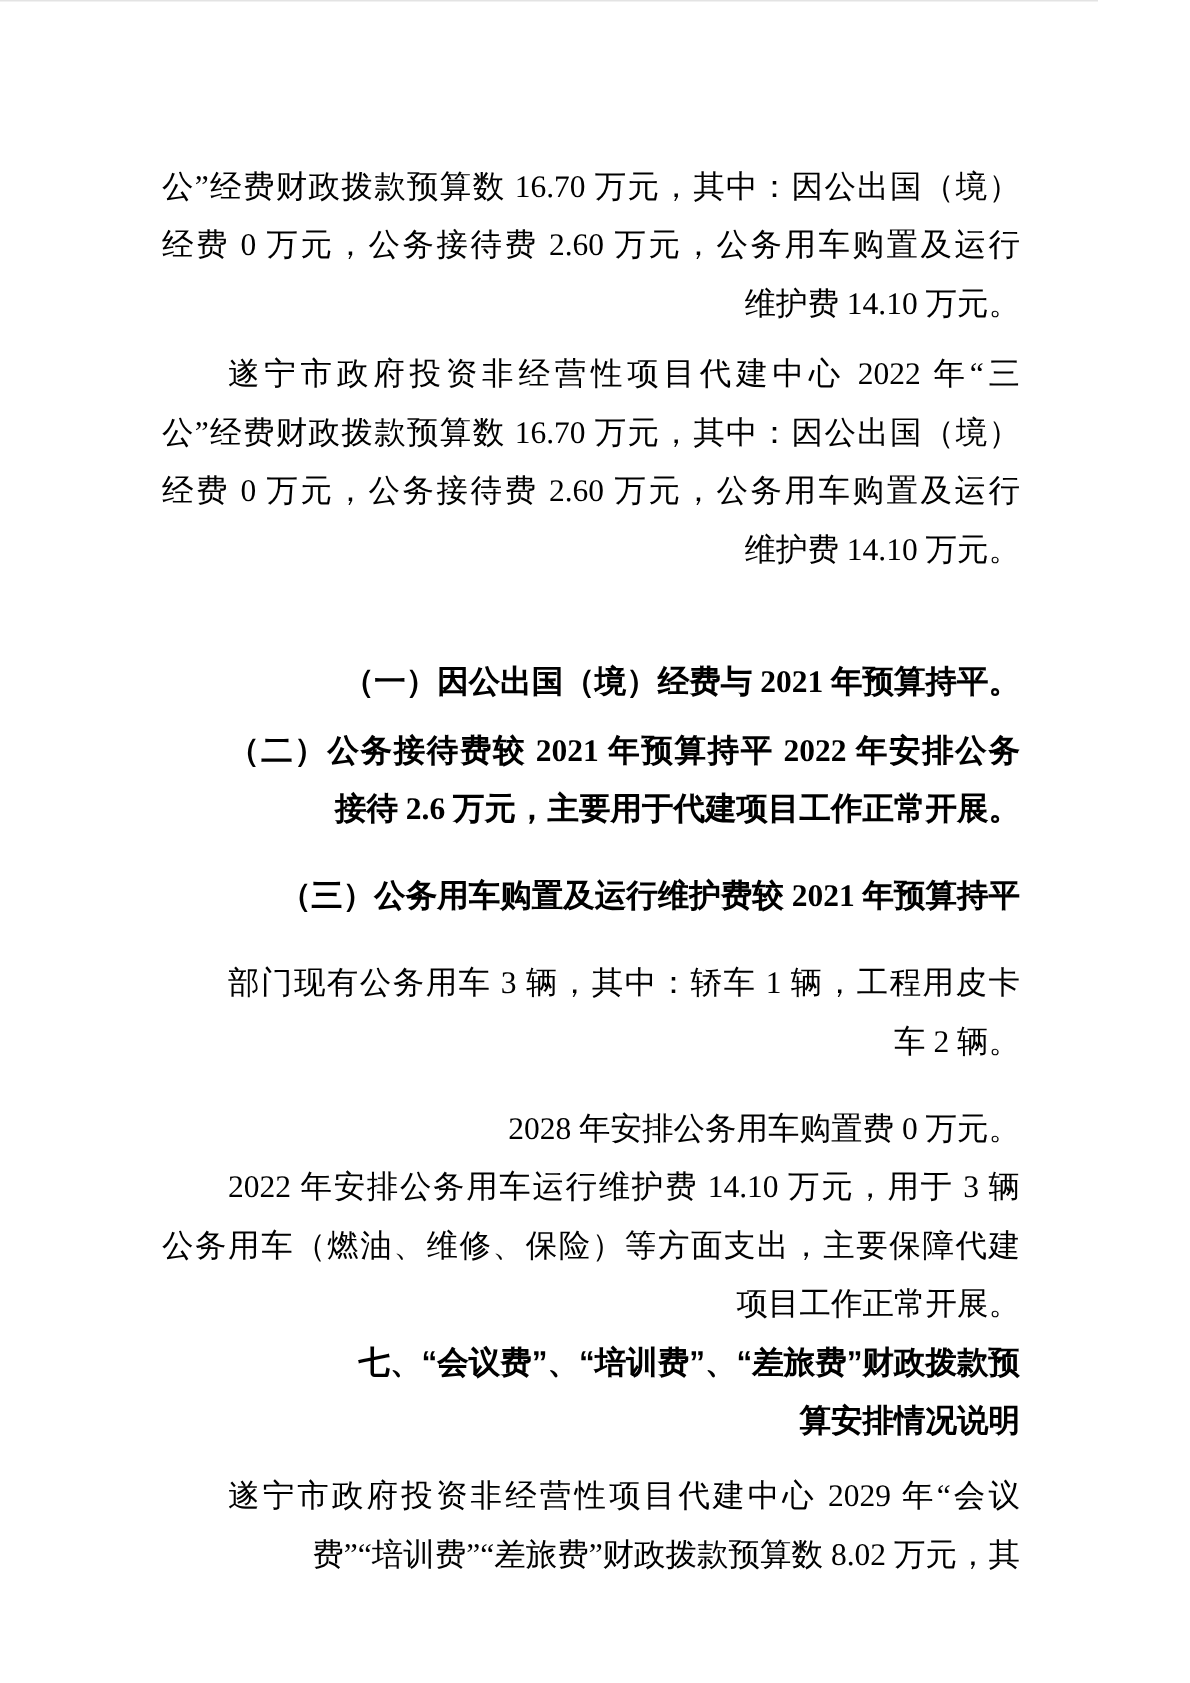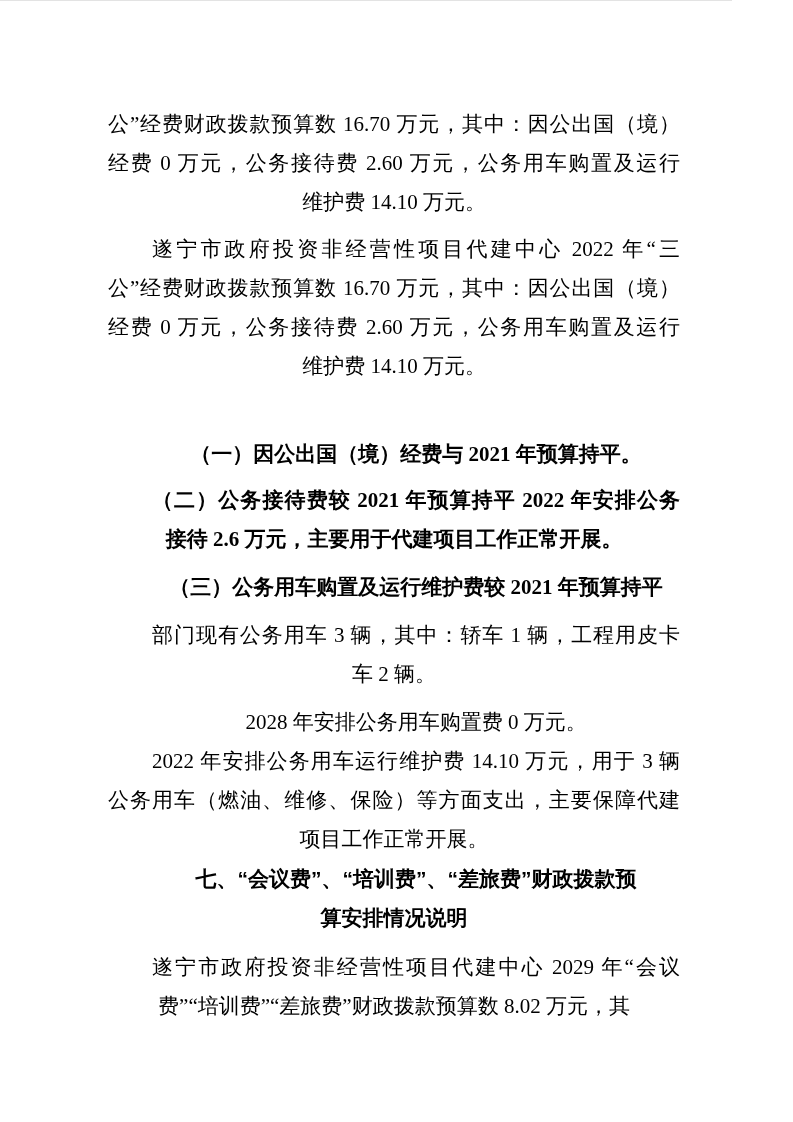--- a/index.html
+++ b/index.html
@@ -23,36 +23,36 @@
     width: 572px;
     color: #000000;
   }
   .para { margin: 0; padding: 0; }
   .line {
     font-family: "Liberation Serif", "DejaVu Serif", serif;
     font-size: 21px;
     line-height: 39px;
     height: 39px;
     color: #000000;
-    text-align: center;
+    text-align: right;
   }
   .indent { text-indent: 44px; }
   .fill {
     text-align: justify;
     text-align-last: justify;
     text-justify: inter-character;
   }
   .bold .line, .line.bold { font-weight: 700; }
   .hei .line {
     font-family: "Liberation Sans", "DejaVu Sans", sans-serif;
     font-weight: 700;
   }
   .mt8  { margin-top: 8px; }
   .mt7  { margin-top: 7px; }
-  .mt9  { margin-top: 9px; }
+  .mt9  { margin-top: 19px; }
   .mt11 { margin-top: 11px; }
   .spacer { height: 49px; }
 </style>
 </head>
 <body>
 
 <div class="page">
   <div class="content">
 
     <div class="para">

